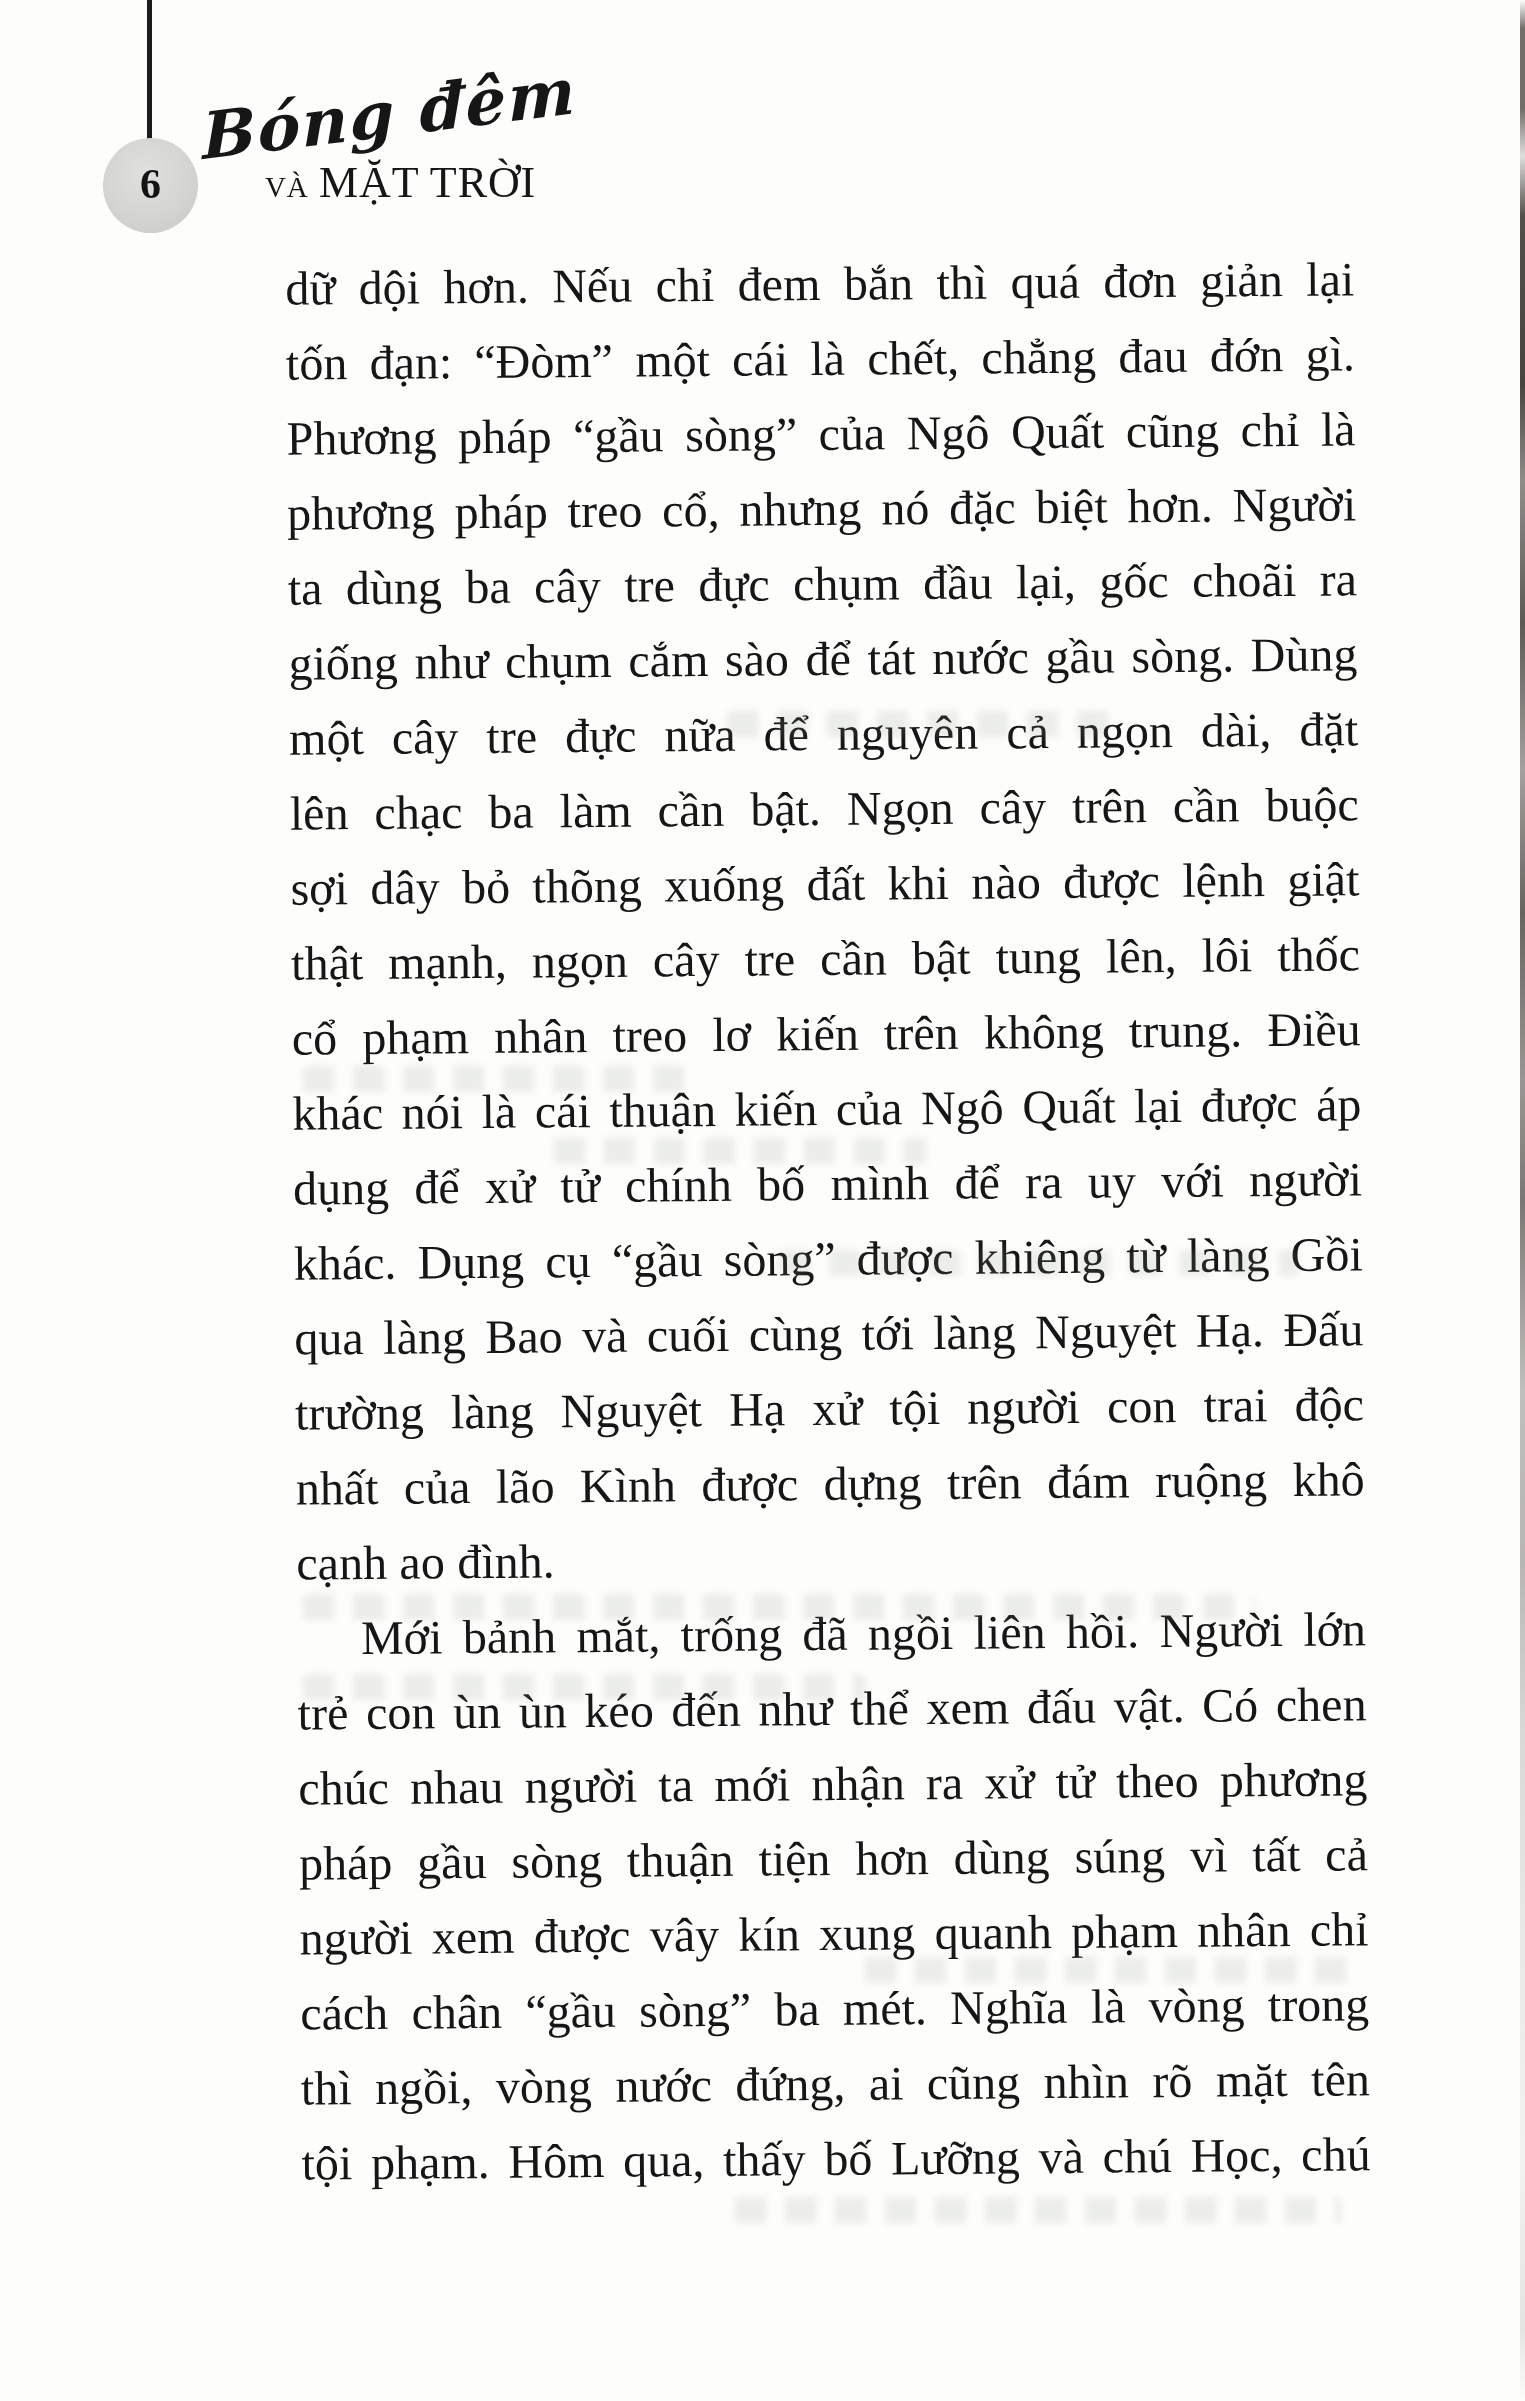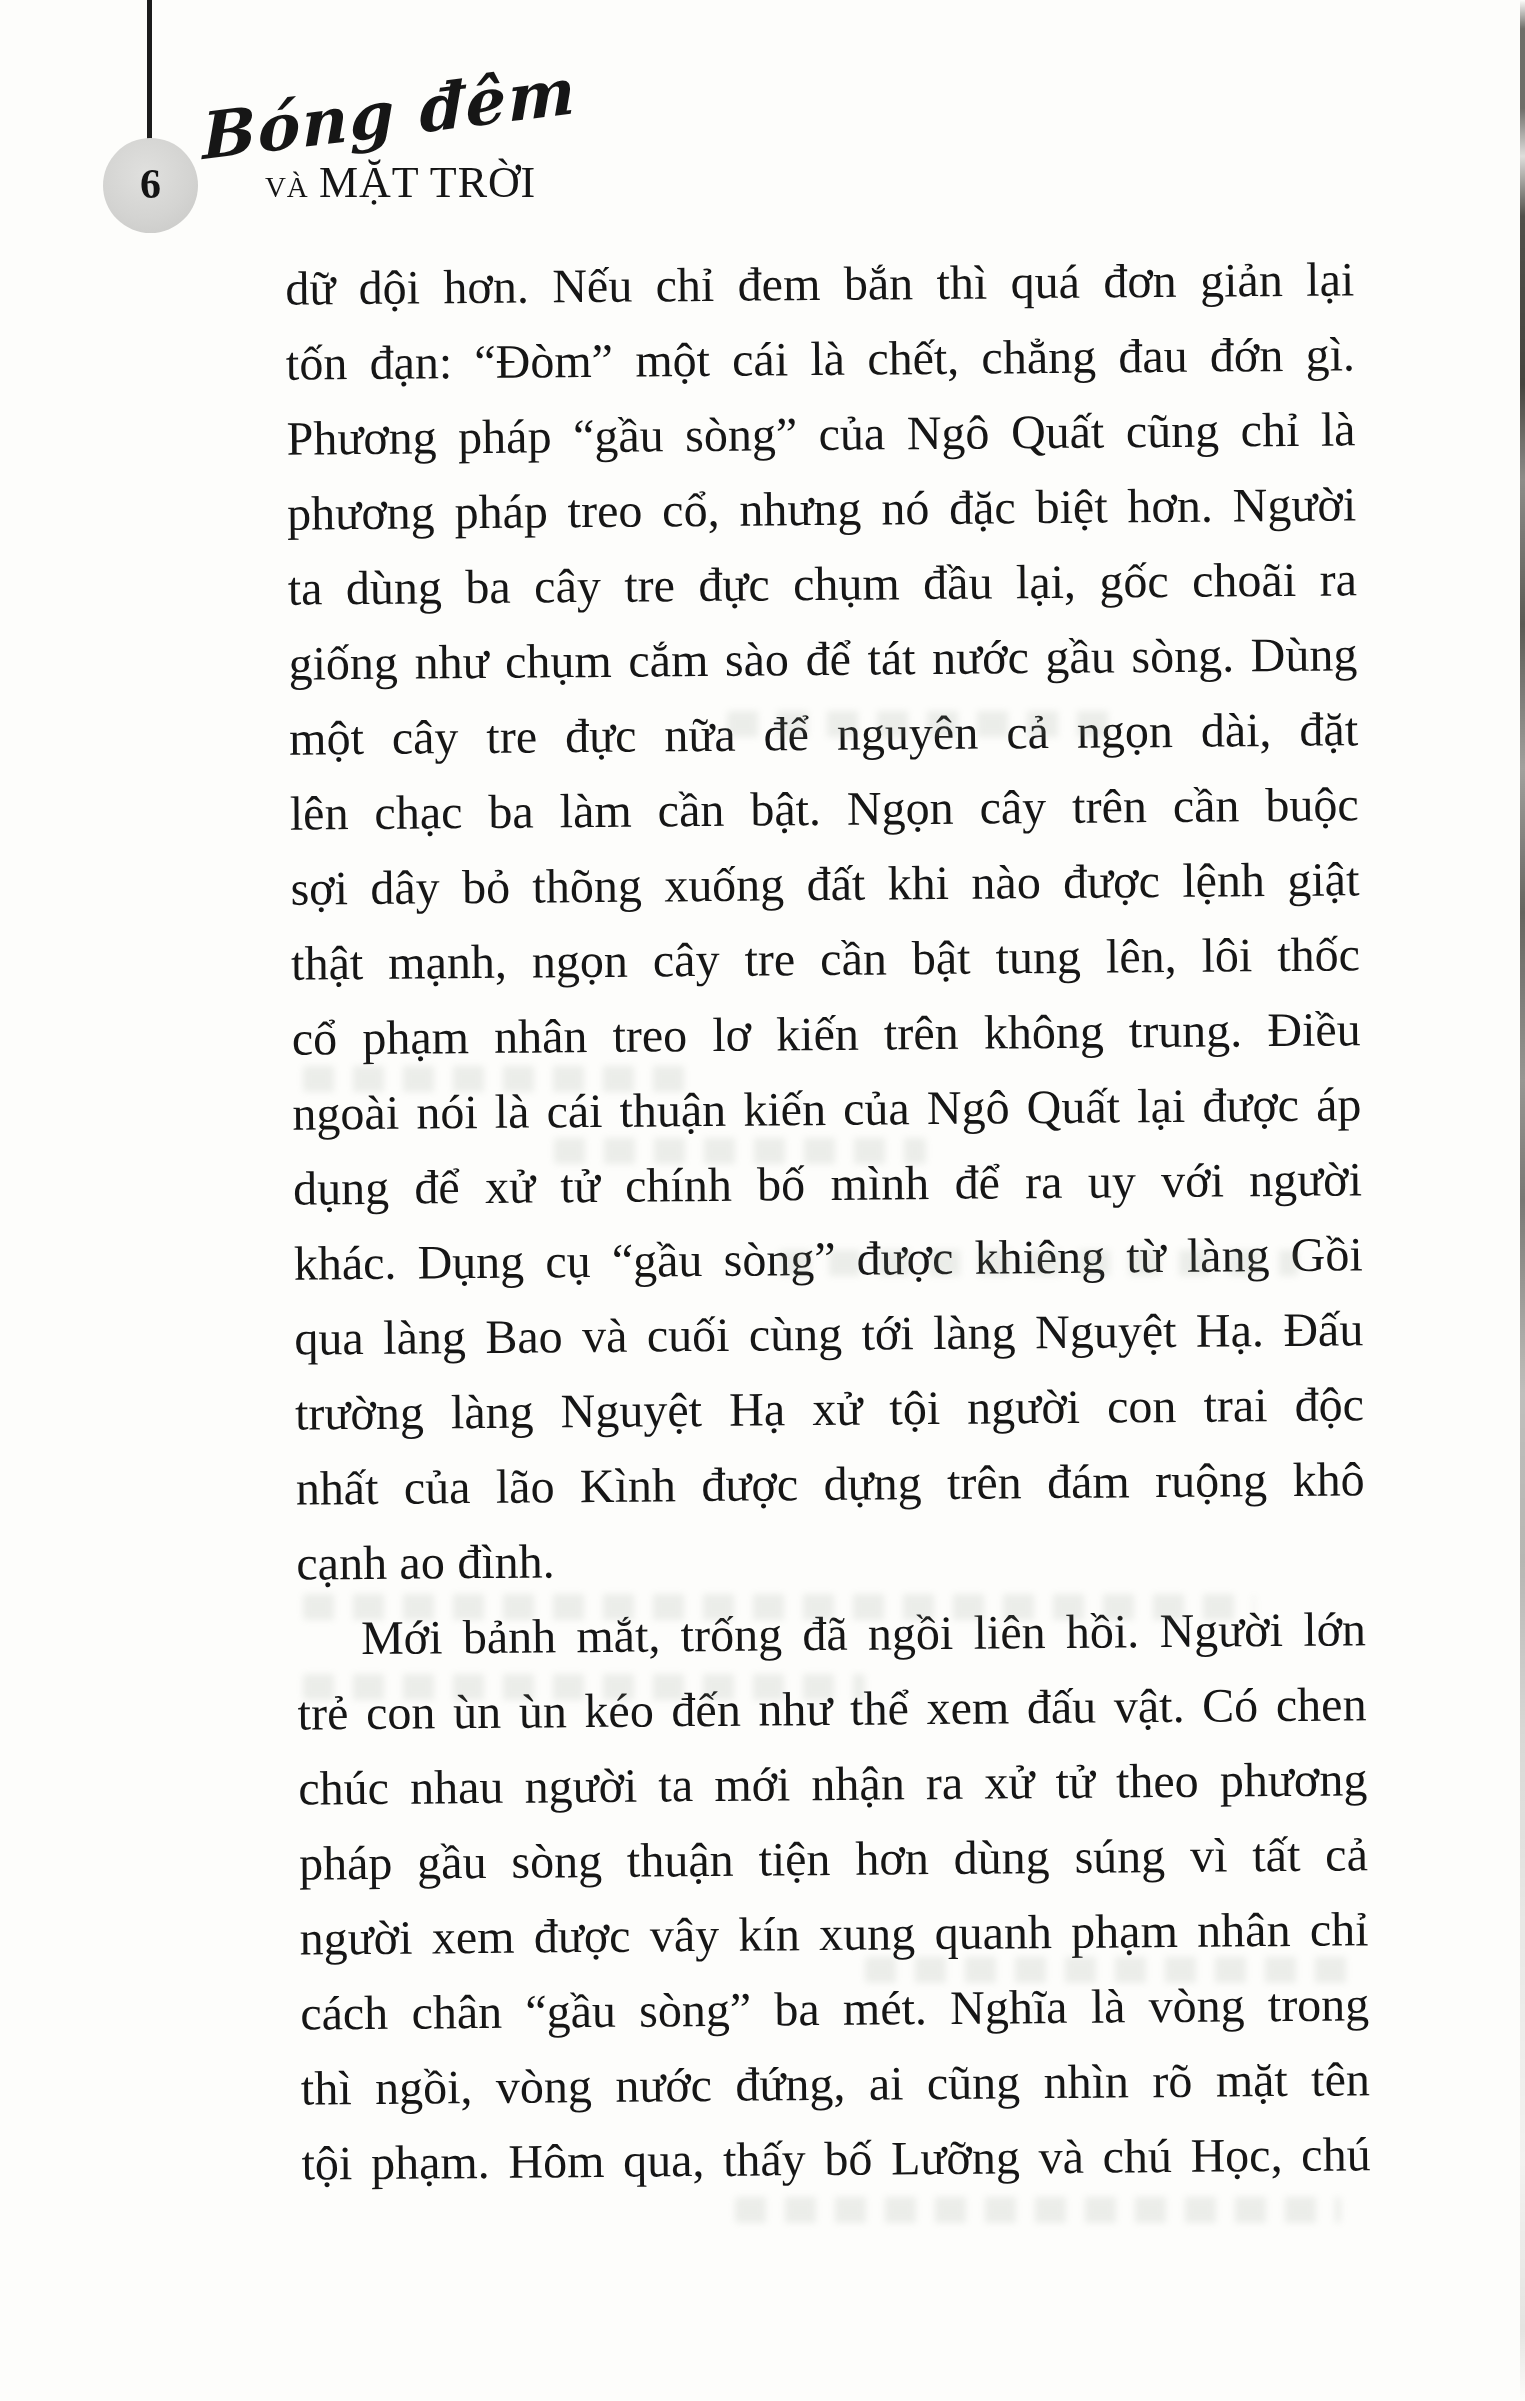--- a/index.html
+++ b/index.html
@@ -254,21 +254,21 @@
         <span>nhân</span>
         <span>treo</span>
         <span>lơ</span>
         <span>kiến</span>
         <span>trên</span>
         <span>không</span>
         <span>trung.</span>
         <span>Điều</span>
       </div>
       <div class="text-line line-justified">
-        <span>ngoài</span>
+        <span>khác</span>
         <span>nói</span>
         <span>là</span>
         <span>cái</span>
         <span>thuận</span>
         <span>kiến</span>
         <span>của</span>
         <span>Ngô</span>
         <span>Quất</span>
         <span>lại</span>
         <span>được</span>

